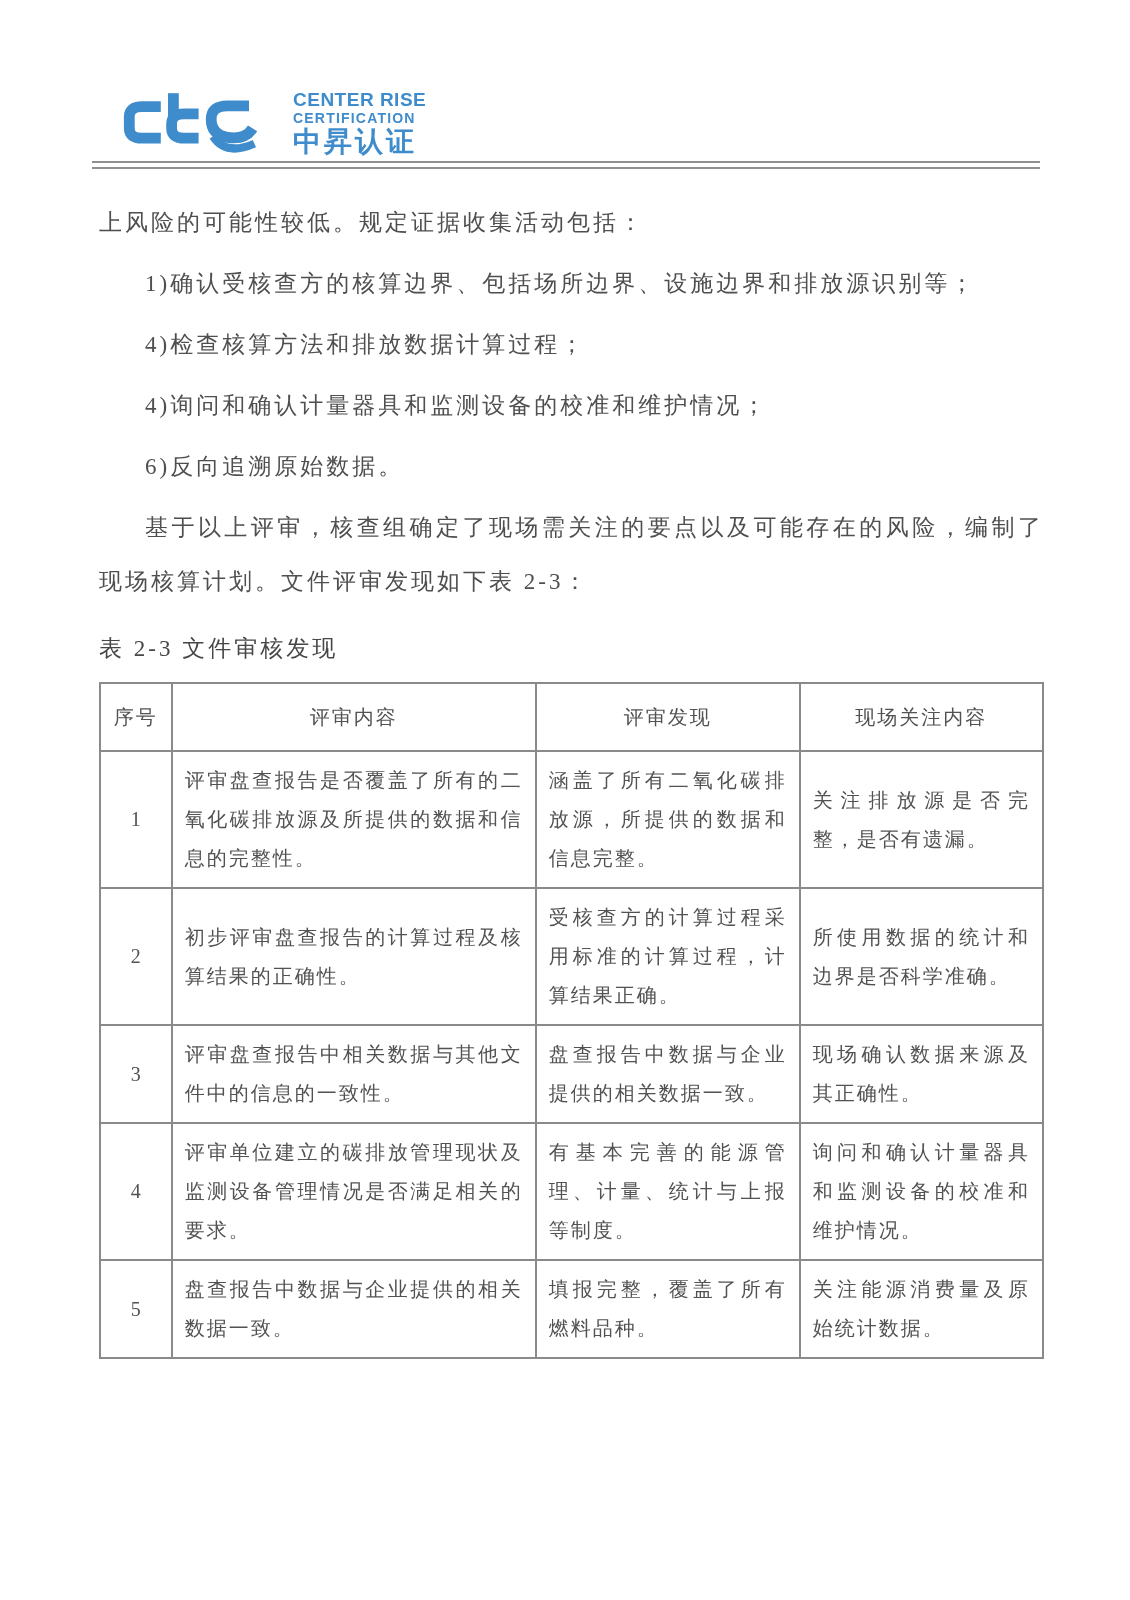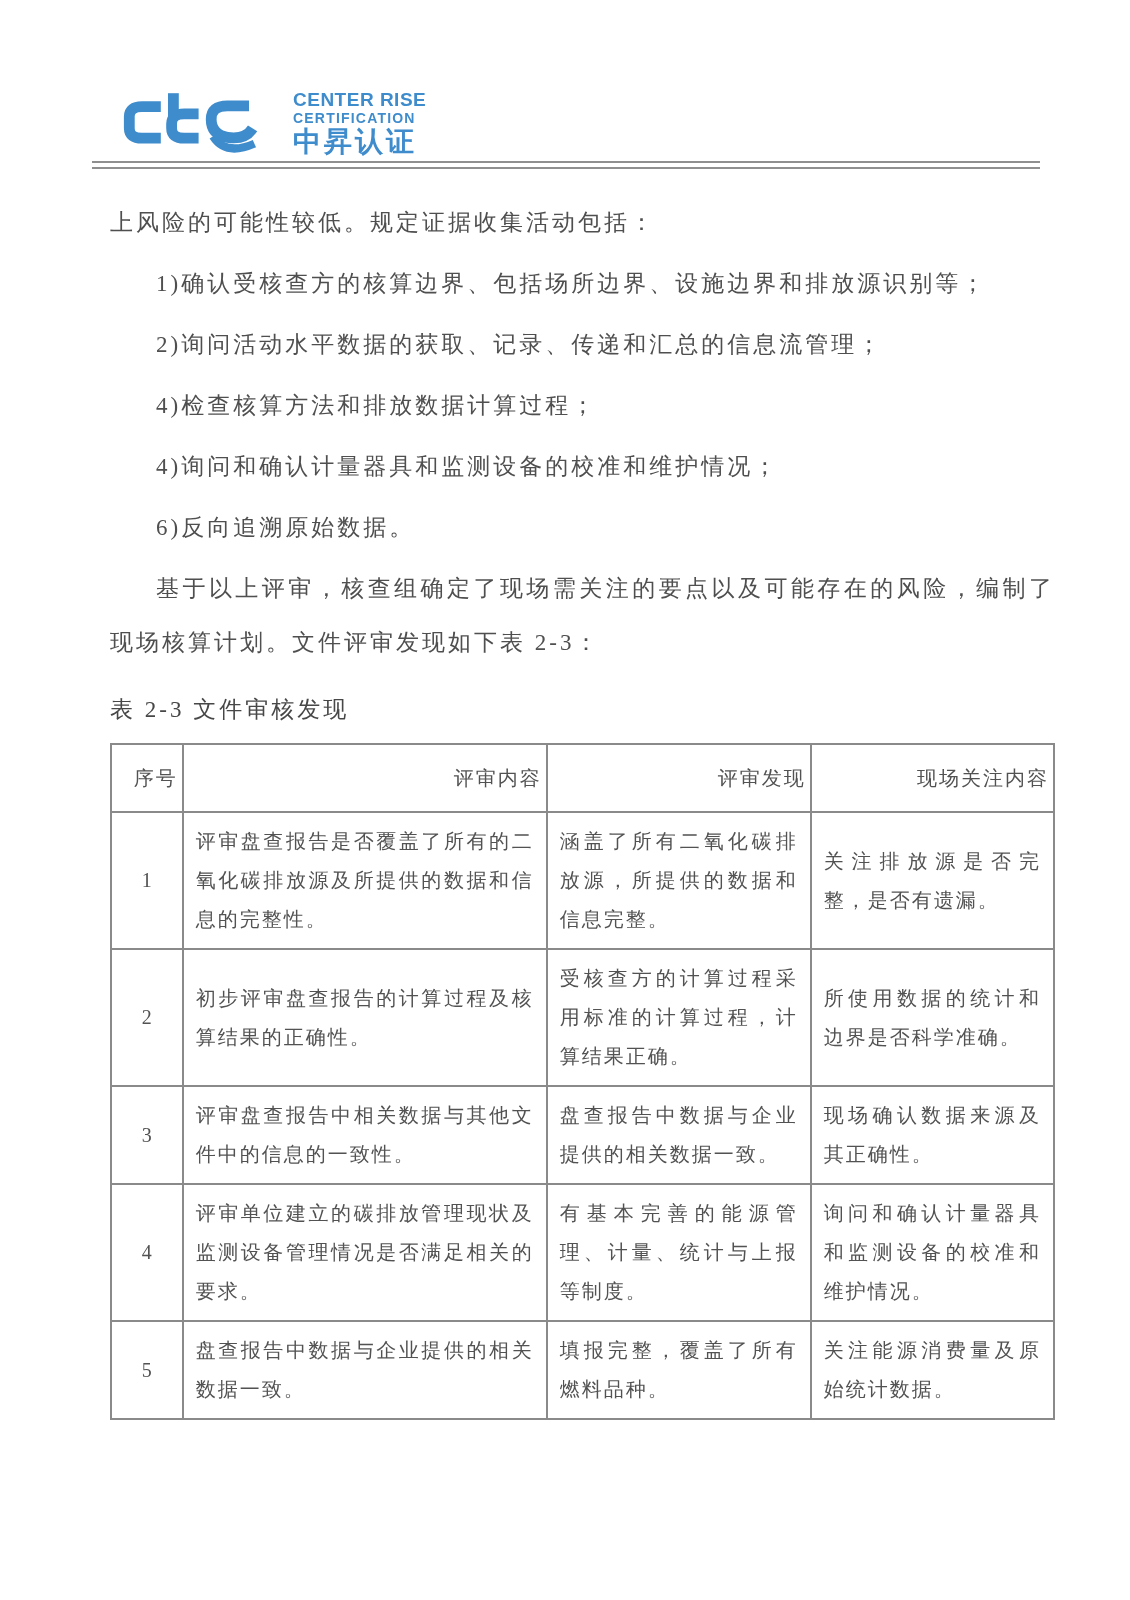--- a/index.html
+++ b/index.html
@@ -18,21 +18,21 @@
   .logo-mark{display:block;}
   .logo-text{margin-left:6px;margin-top:4px;font-family:"Liberation Sans","DejaVu Sans",sans-serif;line-height:1;}
   .lt1{font-size:19px;font-weight:bold;letter-spacing:0.5px;}
   .lt2{font-size:14px;font-weight:bold;letter-spacing:1.2px;margin-top:2px;}
   .lt3{font-size:28px;font-weight:bold;letter-spacing:3px;margin-top:3px;font-family:"Liberation Sans","DejaVu Sans",sans-serif;}
   .rule{
     position:absolute;top:161px;left:92px;width:948px;height:4px;
     border-top:2px solid #8f8f8f;border-bottom:2px solid #8f8f8f;
   }
   
-  .content{position:absolute;top:196px;left:110px;width:945px;}
+  .content{position:absolute;top:196px;left:99px;width:945px;}
   .para{
     margin:0 0 7px 0;
     font-size:23px;
     line-height:54px;
     letter-spacing:3px;
     text-align:justify;
     text-align-last:left;
     color:#4f4f4f;
   }
   .para.indent{text-indent:2em;}
@@ -52,21 +52,21 @@
   }
   table.findings th, table.findings td{
     border:2px solid #8a8a8a;
     font-size:20px;
     letter-spacing:2px;
     color:#525252;
     vertical-align:middle;
   }
   table.findings th{
     font-weight:normal;
-    text-align:right;
+    text-align:center;
     padding:19px 4px;
     line-height:28px;
   }
   table.findings td{
     padding:9px 12px;
     line-height:39px;
     text-align:justify;
     text-align-last:left;
     vertical-align:middle;
   }
@@ -101,21 +101,20 @@
         <div class="lt3">中昇认证</div>
       </div>
     </div>
     <div class="rule"></div>
   </div>
 
   <div class="content">
     <div id="paragraphs">
         <p class="para">上风险的可能性较低。规定证据收集活动包括：</p>
         <p class="para indent">1)确认受核查方的核算边界、包括场所边界、设施边界和排放源识别等；</p>
-        <p class="para indent">2)询问活动水平数据的获取、记录、传递和汇总的信息流管理；</p>
         <p class="para indent">4)检查核算方法和排放数据计算过程；</p>
         <p class="para indent">4)询问和确认计量器具和监测设备的校准和维护情况；</p>
         <p class="para indent">6)反向追溯原始数据。</p>
         <p class="para indent">基于以上评审，核查组确定了现场需关注的要点以及可能存在的风险，编制了现场核算计划。文件评审发现如下表 2-3：</p>
       </div>
 
     <div class="caption">表 2-3 文件审核发现</div>
 
     <table class="findings">
       <colgroup>

